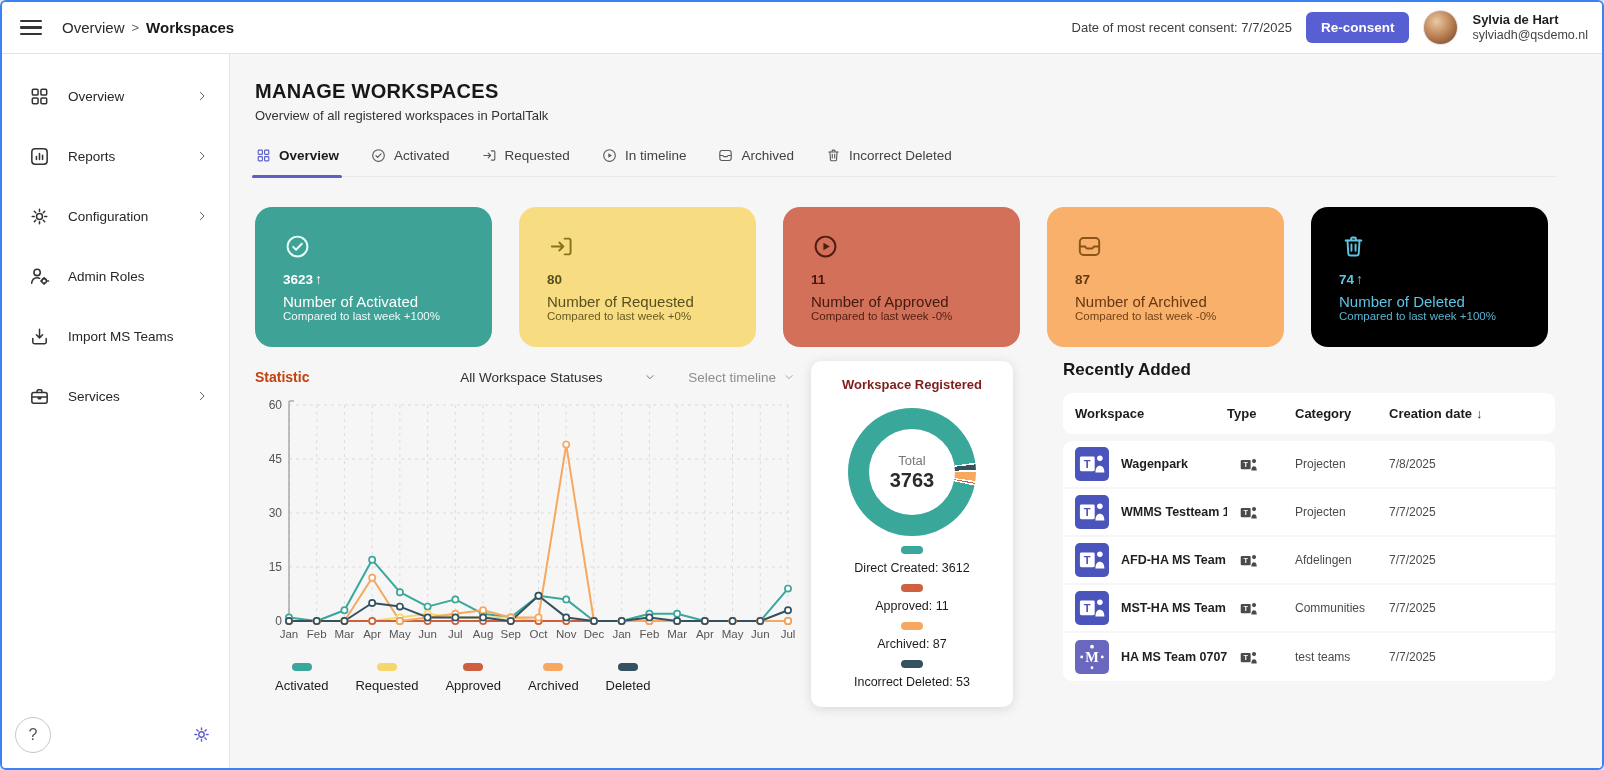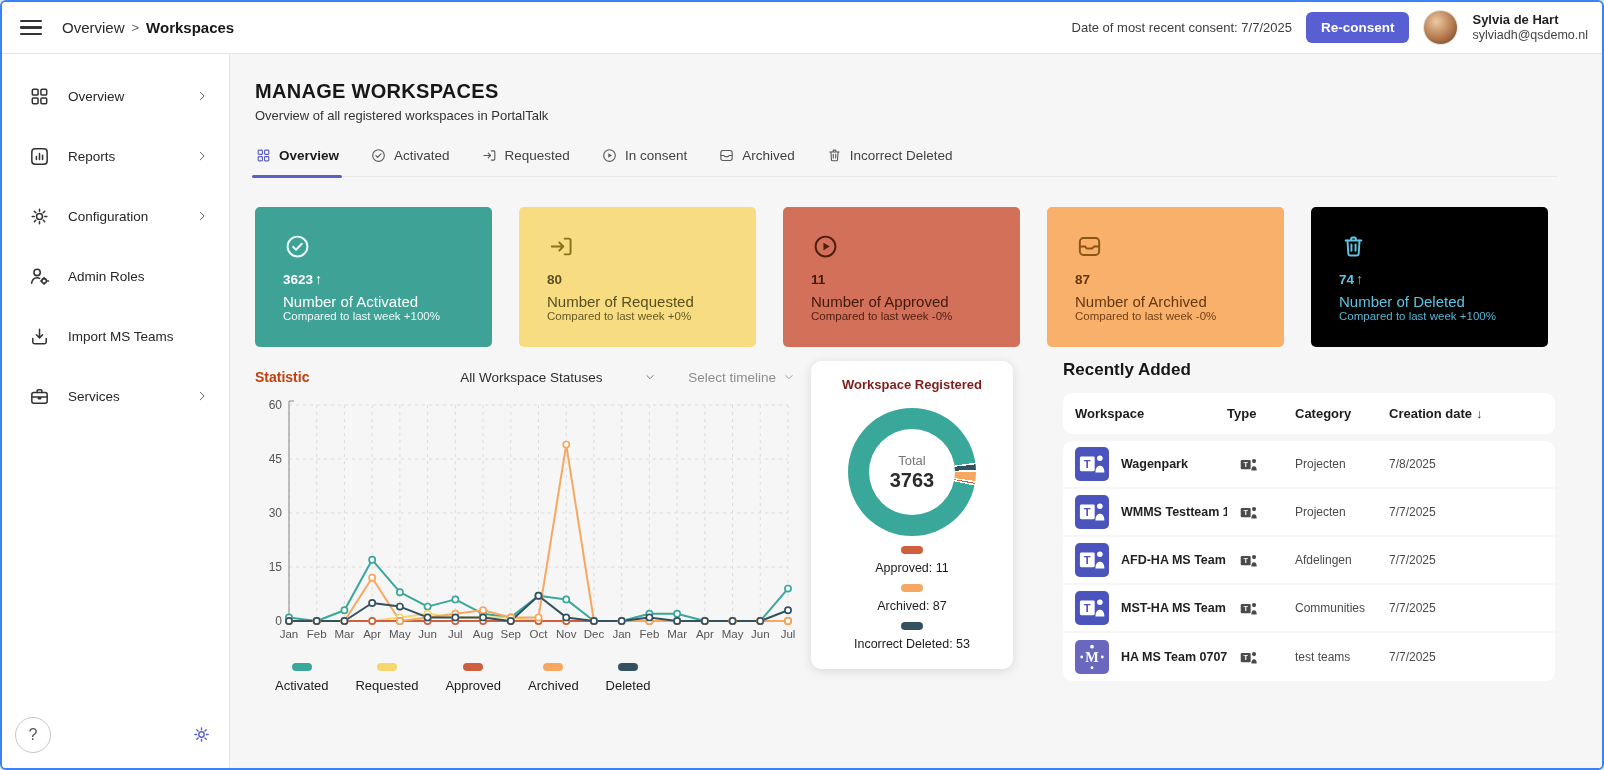--- a/index.html
+++ b/index.html
@@ -68,21 +68,21 @@
          font-size:13.5px; color:#424242; }
   .tab .tab-ic { width:17px; height:17px; color:#5a5a5a; display:flex; }
   .tab .tab-ic svg { width:100%; height:100%; }
   .tab.active { font-weight:bold; color:#1b1b1b; }
   .tab.active .tab-ic { color:#5b5fc7; }
   .tab.active::after { content:""; position:absolute; left:-3px; right:-3px; bottom:-2px; height:3.5px;
                        border-radius:4px; background:#5b5fc7; }
 
   
   .cards { margin-top:30px; display:flex; gap:27px; }
-  .card { width:237px; height:140px; border-radius:5px; padding:25px 16px 0 28px; cursor:default; }
+  .card { width:237px; height:140px; border-radius:17px; padding:25px 16px 0 28px; cursor:default; }
   .card-ic { width:29px; height:29px; display:flex; }
   .card-ic svg { width:100%; height:100%; }
   .card-num { font-size:13.5px; font-weight:bold; margin-top:10px; }
   .card-num .up { font-size:14px; font-weight:normal; margin-left:2px; }
   .card-title { font-size:15px; margin-top:6px; }
   .card-sub { font-size:11.5px; opacity:.92; }
 
   
   .bottom { margin-top:22px; display:flex; align-items:flex-start; }
 
@@ -283,21 +283,21 @@
             </span>
             <span>Requested</span>
           </div>
           <div class="tab">
             <span class="tab-ic">
               <svg viewBox="0 0 24 24" fill="none" stroke="currentColor" stroke-width="1.6" stroke-linecap="round" stroke-linejoin="round">
                 <circle cx="12" cy="12" r="8.2"></circle>
                 <path d="M10.3 8.9v6.2l5.2-3.1z" fill="currentColor" stroke="none"></path>
               </svg>
             </span>
-            <span>In consent</span>
+            <span>In timeline</span>
           </div>
           <div class="tab">
             <span class="tab-ic">
               <svg viewBox="0 0 24 24" fill="none" stroke="currentColor" stroke-width="1.6" stroke-linecap="round" stroke-linejoin="round">
                 <rect x="4" y="5" width="16" height="14" rx="3"></rect>
                 <path d="M4 12h4.1c.9 0 .9 1.6 1.9 1.6h4c1 0 1-1.6 1.9-1.6H20"></path>
               </svg>
             </span>
             <span>Archived</span>
           </div>
@@ -573,20 +573,24 @@
         <div class="donut-card">
           <div class="donut-title">Workspace Registered</div>
           <div class="ring" style="background: conic-gradient(rgb(58, 167, 155) 0deg, rgb(58, 167, 155) 81.5deg, rgb(255, 255, 255) 81.5deg, rgb(255, 255, 255) 83.1deg, rgb(51, 81, 94) 83.1deg, rgb(51, 81, 94) 88.1704deg, rgb(255, 255, 255) 88.1704deg, rgb(255, 255, 255) 89.7704deg, rgb(246, 168, 96) 89.7704deg, rgb(246, 168, 96) 98.0936deg, rgb(255, 255, 255) 98.0936deg, rgb(255, 255, 255) 99.6936deg, rgb(206, 95, 63) 99.6936deg, rgb(206, 95, 63) 100.746deg, rgb(255, 255, 255) 100.746deg, rgb(255, 255, 255) 102.346deg, rgb(58, 167, 155) 102.346deg, rgb(58, 167, 155) 360deg);">
             <div class="hole">
               <span class="t-label">Total</span>
               <span class="t-value">3763</span>
             </div>
           </div>
           <div class="donut-legend">
               <div class="dleg-item">
+                <span class="dleg-pill" style="background:#3AA79B"></span>
+                <span class="dleg-label">Direct Created: 3612</span>
+              </div>
+              <div class="dleg-item">
                 <span class="dleg-pill" style="background:#CE5F3F"></span>
                 <span class="dleg-label">Approved: 11</span>
               </div>
               <div class="dleg-item">
                 <span class="dleg-pill" style="background:#F6A860"></span>
                 <span class="dleg-label">Archived: 87</span>
               </div>
               <div class="dleg-item">
                 <span class="dleg-pill" style="background:#33515E"></span>
                 <span class="dleg-label">Incorrect Deleted: 53</span>

